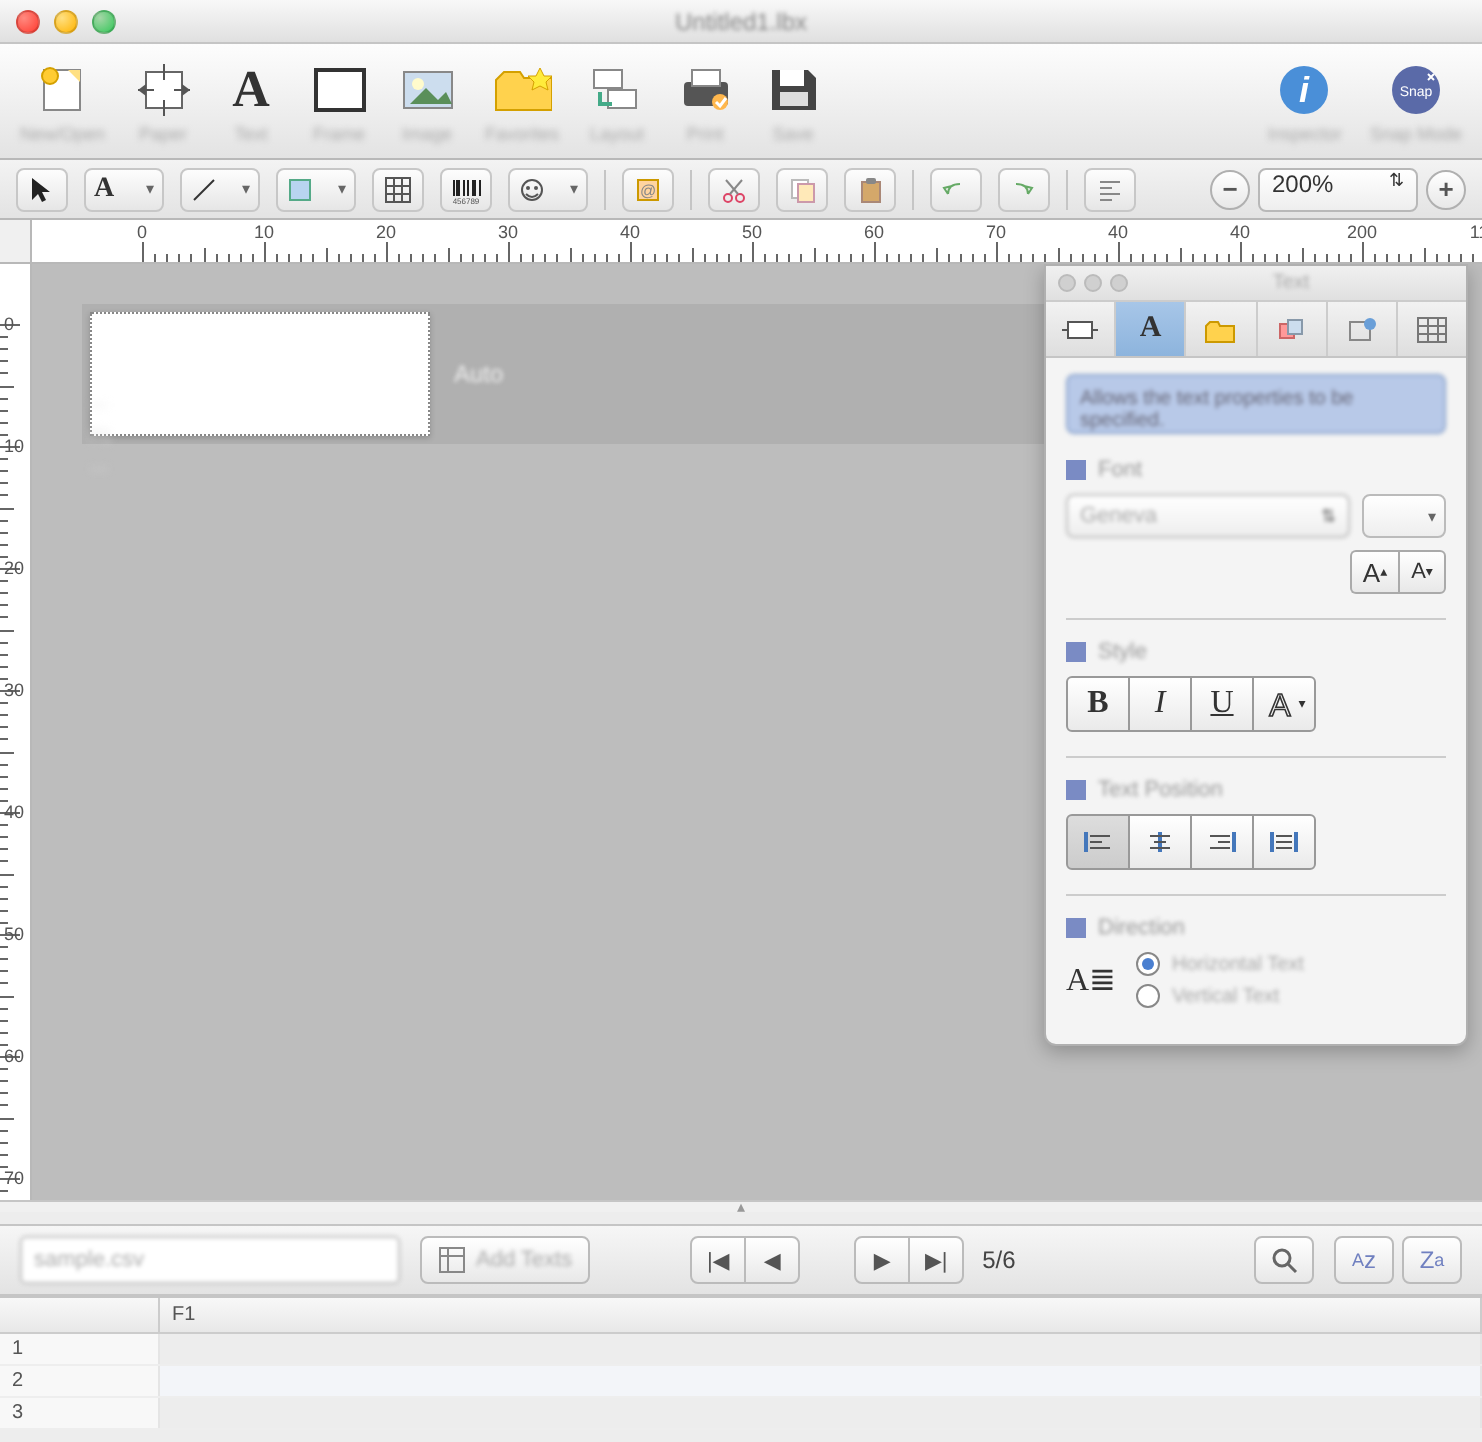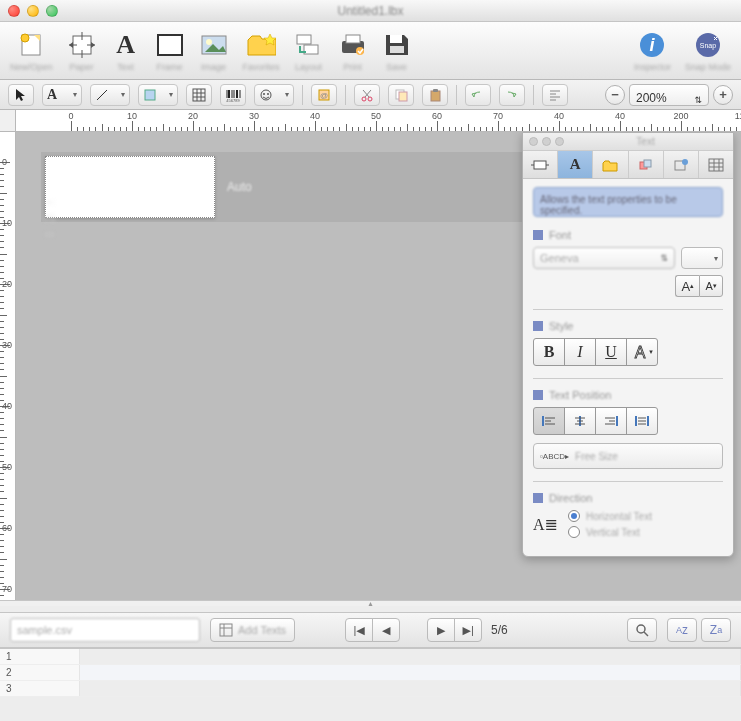--- a/index.html
+++ b/index.html
@@ -18,21 +18,21 @@
 .tool-btn .lbl { font-size: 9px; color: #aaa; filter: blur(1.5px); }
 .icon-large { width: 30px; height: 30px; display: flex; align-items: center; justify-content: center; }
 .spacer-flex { flex: 1; }
 
 .toolbar-secondary { height: 30px; background: linear-gradient(#f3f3f3,#e3e3e3); border-bottom: 1px solid #b8b8b8; display: flex; align-items: center; padding: 0 8px; gap: 8px; }
 .sec-btn { width: 26px; height: 22px; background: linear-gradient(#fdfdfd,#e6e6e6); border: 1px solid #c7c7c7; border-radius: 4px; display: flex; align-items: center; justify-content: center; cursor: pointer; }
 .sec-btn.dd { width: 40px; justify-content: space-between; padding: 0 4px; }
 .sec-chev { font-size: 8px; color: #666; }
 .sec-sep { width: 1px; height: 20px; background: #c5c5c5; }
 .zoom-pill { display: flex; align-items: center; gap: 4px; }
-.zoom-select { width: 80px; height: 22px; border: 1px solid #b8b8b8; border-radius: 4px; background: linear-gradient(#fff,#eee); display: flex; align-items: flex-end; justify-content: space-between; padding: 0 6px; font-size: 12px; cursor: pointer; }
+.zoom-select { width: 80px; height: 22px; border: 1px solid #b8b8b8; border-radius: 4px; background: linear-gradient(#fff,#eee); display: flex; align-items: flex-start; justify-content: space-between; padding: 0 6px; font-size: 12px; cursor: pointer; }
 .round-btn { width: 20px; height: 20px; border-radius: 50%; border: 1px solid #b0b0b0; background: linear-gradient(#fff,#e8e8e8); display: flex; align-items: center; justify-content: center; font-size: 13px; font-weight: bold; color: #555; cursor: pointer; }
 
 .ruler-h { height: 22px; background: #fff; border-bottom: 1px solid #b8b8b8; position: relative; overflow: hidden; margin-left: 16px; }
 .ruler-h .tick { position: absolute; bottom: 0; width: 1px; background: #666; }
 .ruler-h .tick.major { height: 10px; }
 .ruler-h .tick.minor { height: 4px; }
 .ruler-h .num { position: absolute; bottom: 10px; font-size: 9px; color: #555; transform: translateX(-50%); }
 
 .work-row { display: flex; height: 468px; }
 .ruler-v { width: 16px; background: #fff; border-right: 1px solid #b8b8b8; position: relative; overflow: hidden; }
@@ -696,24 +696,20 @@
             <div class="pos-btn">
                 <svg width="16" height="14">
                   <line x1="2" y1="2" x2="2" y2="12" stroke="#47b" stroke-width="2"></line>
                   <line x1="14" y1="2" x2="14" y2="12" stroke="#47b" stroke-width="2"></line>
                   <line x1="4" y1="4" x2="12" y2="4" stroke="#555"></line>
                   <line x1="4" y1="7" x2="12" y2="7" stroke="#555"></line>
                   <line x1="4" y1="10" x2="12" y2="10" stroke="#555"></line>
                 </svg>
               </div>
           </div>
-          <div class="free-size">
-            <span class="ico">▫ABCD▸</span>
-            <span class="t">Free Size</span>
-          </div>
         </div>
         <div class="divider"></div>
 
         <div class="section" style="margin-bottom:4px;">
           <div class="sec-hdr">
               <div class="sq"></div>
               <span class="l">Direction</span>
             </div>
           <div class="dir-row">
             <span class="dir-ico">A≣</span>
@@ -770,20 +766,24 @@
         <span style="font-size:12px;">z</span>
       </div>
     <div class="sort-btn">
         <span style="font-size:12px;">Z</span>
         <span style="font-size:9px;">a</span>
       </div>
   </div>
 </div>
 
 <div class="grid">
+  <div class="grid-hdr">
+    <div class="gh rownum"></div>
+    <div class="gh c1">F1</div>
+  </div>
   <div class="grid-row">
       <div class="gr rownum">1</div>
       <div class="gr c1"></div>
     </div>
   <div class="grid-row alt">
       <div class="gr rownum">2</div>
       <div class="gr c1"></div>
     </div>
   <div class="grid-row">
       <div class="gr rownum">3</div>

